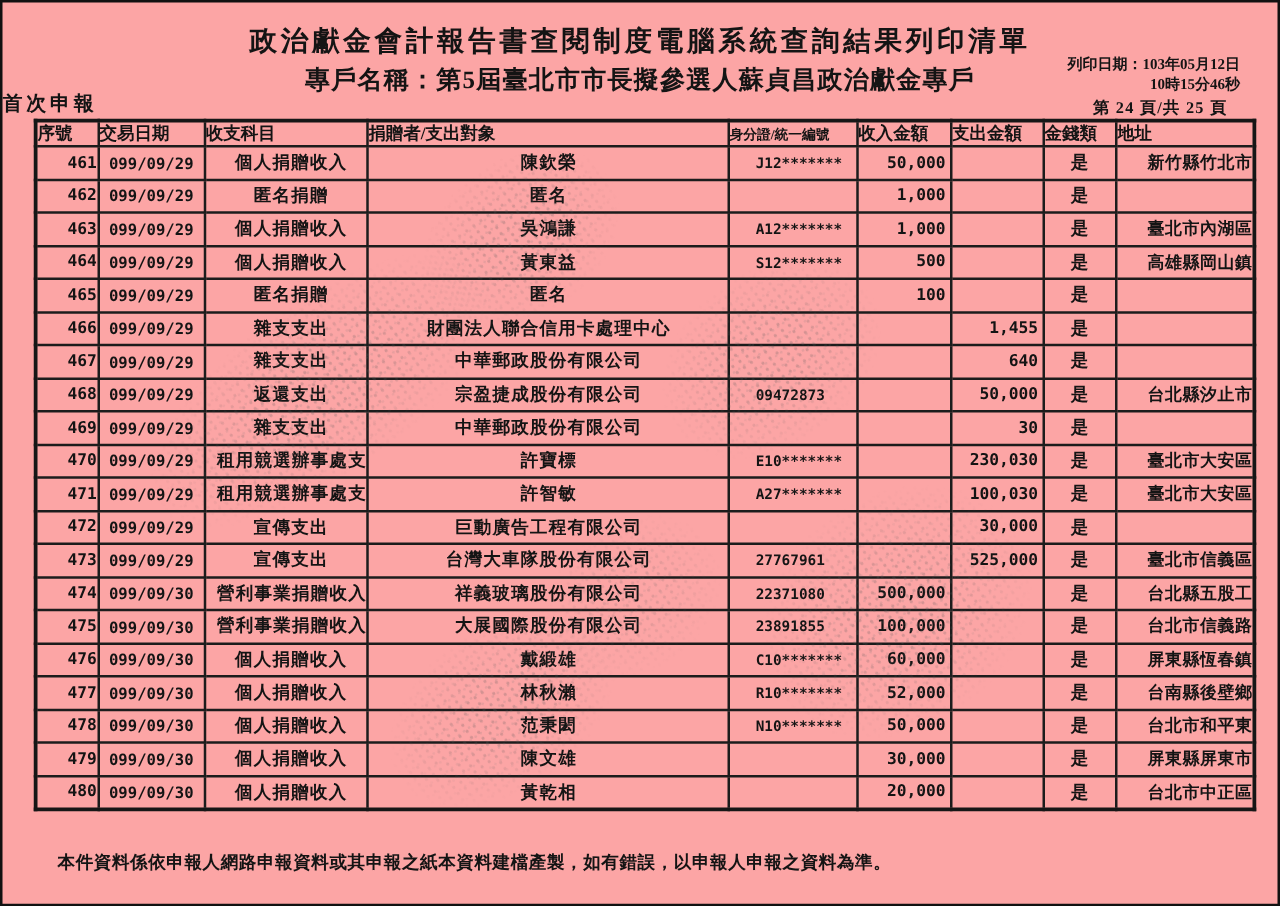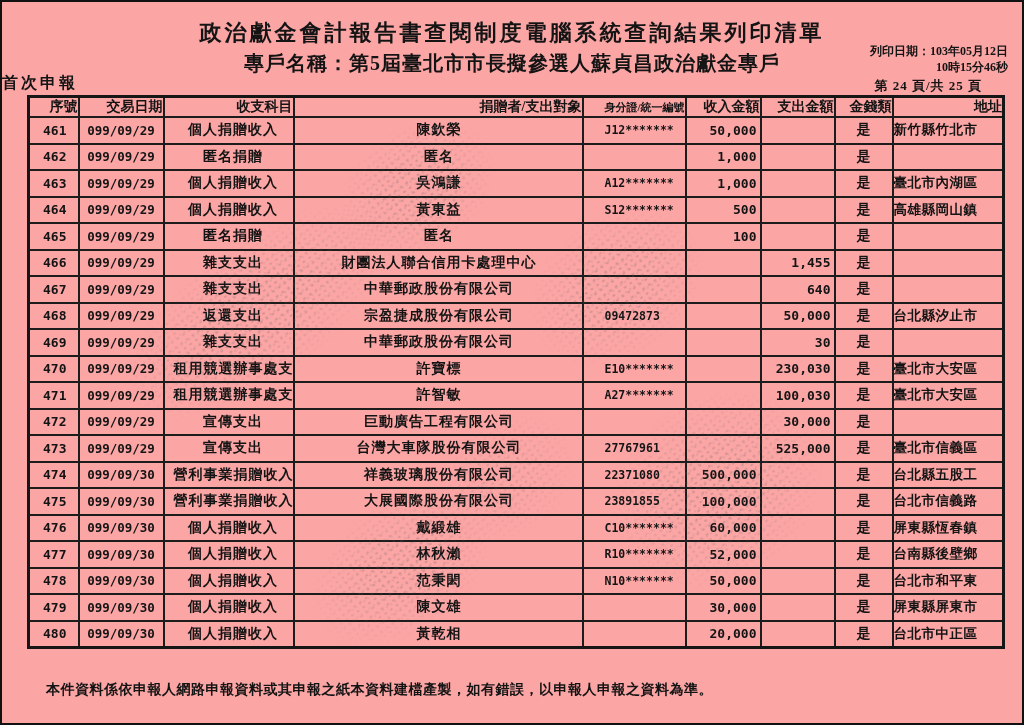--- a/index.html
+++ b/index.html
@@ -16,50 +16,50 @@
   }
   .subtitle {
     position:absolute; top:48px; left:0; width:100%;
     text-align:center; font-size:20px; font-weight:700; letter-spacing:1px;
   }
   .report-type {
     position:absolute; top:71px; left:0; width:100%;
     text-align:left; font-size:16px; font-weight:700; letter-spacing:3px;
   }
   .print-info {
-    position:absolute; top:41px; right:14px;
+    position:absolute; top:41px; right:30px;
     text-align:right; font-size:12px; font-weight:700; line-height:16px;
   }
   .page-info {
     position:absolute; top:75px; right:40px;
     font-size:13px; font-weight:700; letter-spacing:1px;
   }
   
   table.report {
     position:absolute; left:25px; top:93px; width:975px;
     border-collapse:collapse; table-layout:fixed;
     border:3px solid #161616;
   }
   table.report th, table.report td {
     border:2px solid #1c1c1c; overflow:hidden; white-space:nowrap;
   }
   table.report th {
-    height:16px; text-align:right; font-size:14px; font-weight:700;
+    height:16px; text-align:left; font-size:14px; font-weight:700;
     font-family:"Liberation Serif","DejaVu Serif",serif;
   }
   table.report th.small { font-size:11px; letter-spacing:0; }
   table.report td { height:26.5px; font-weight:700; }
-  td.c0 { text-align:left; font-family:"DejaVu Sans Mono",monospace; font-size:13px; font-weight:600;padding-left:13px; }
+  td.c0 { text-align:right; font-family:"DejaVu Sans Mono",monospace; font-size:13px; font-weight:600; }
   td.c1 { text-align:center; font-family:"DejaVu Sans Mono",monospace; font-size:12.5px; font-weight:600; letter-spacing:0;margin-top:20px; }
   td.c2 { text-align:center; padding-left:9px; font-size:14px; letter-spacing:1px; }
   td.c3 { text-align:center; padding-left:2px; font-size:14px; letter-spacing:1px; }
   td.c4 { text-align:left; padding-left:21px; font-family:"DejaVu Sans Mono",monospace; font-size:11.5px; font-weight:600; }
   td.c5, td.c6 { text-align:right; padding-right:3px; font-family:"DejaVu Sans Mono",monospace; font-size:13px; font-weight:600; }
   td.c7 { text-align:center; font-size:14px; }
-  td.c8 { text-align:left; font-size:13.5px; letter-spacing:0.5px;margin-left:48px; }
+  td.c8 { text-align:right; font-size:13.5px; letter-spacing:0.5px;margin-left:48px; }
   
   .footer {
     position:absolute; top:679px; left:44px; width:940px;
     font-size:14px; font-weight:700; letter-spacing:0.5px;
   }
   
   .wm {
     position:absolute; pointer-events:none; opacity:.33;
     background-image:
       radial-gradient(circle, rgba(90,90,90,.75) 1px, transparent 1.5px),

